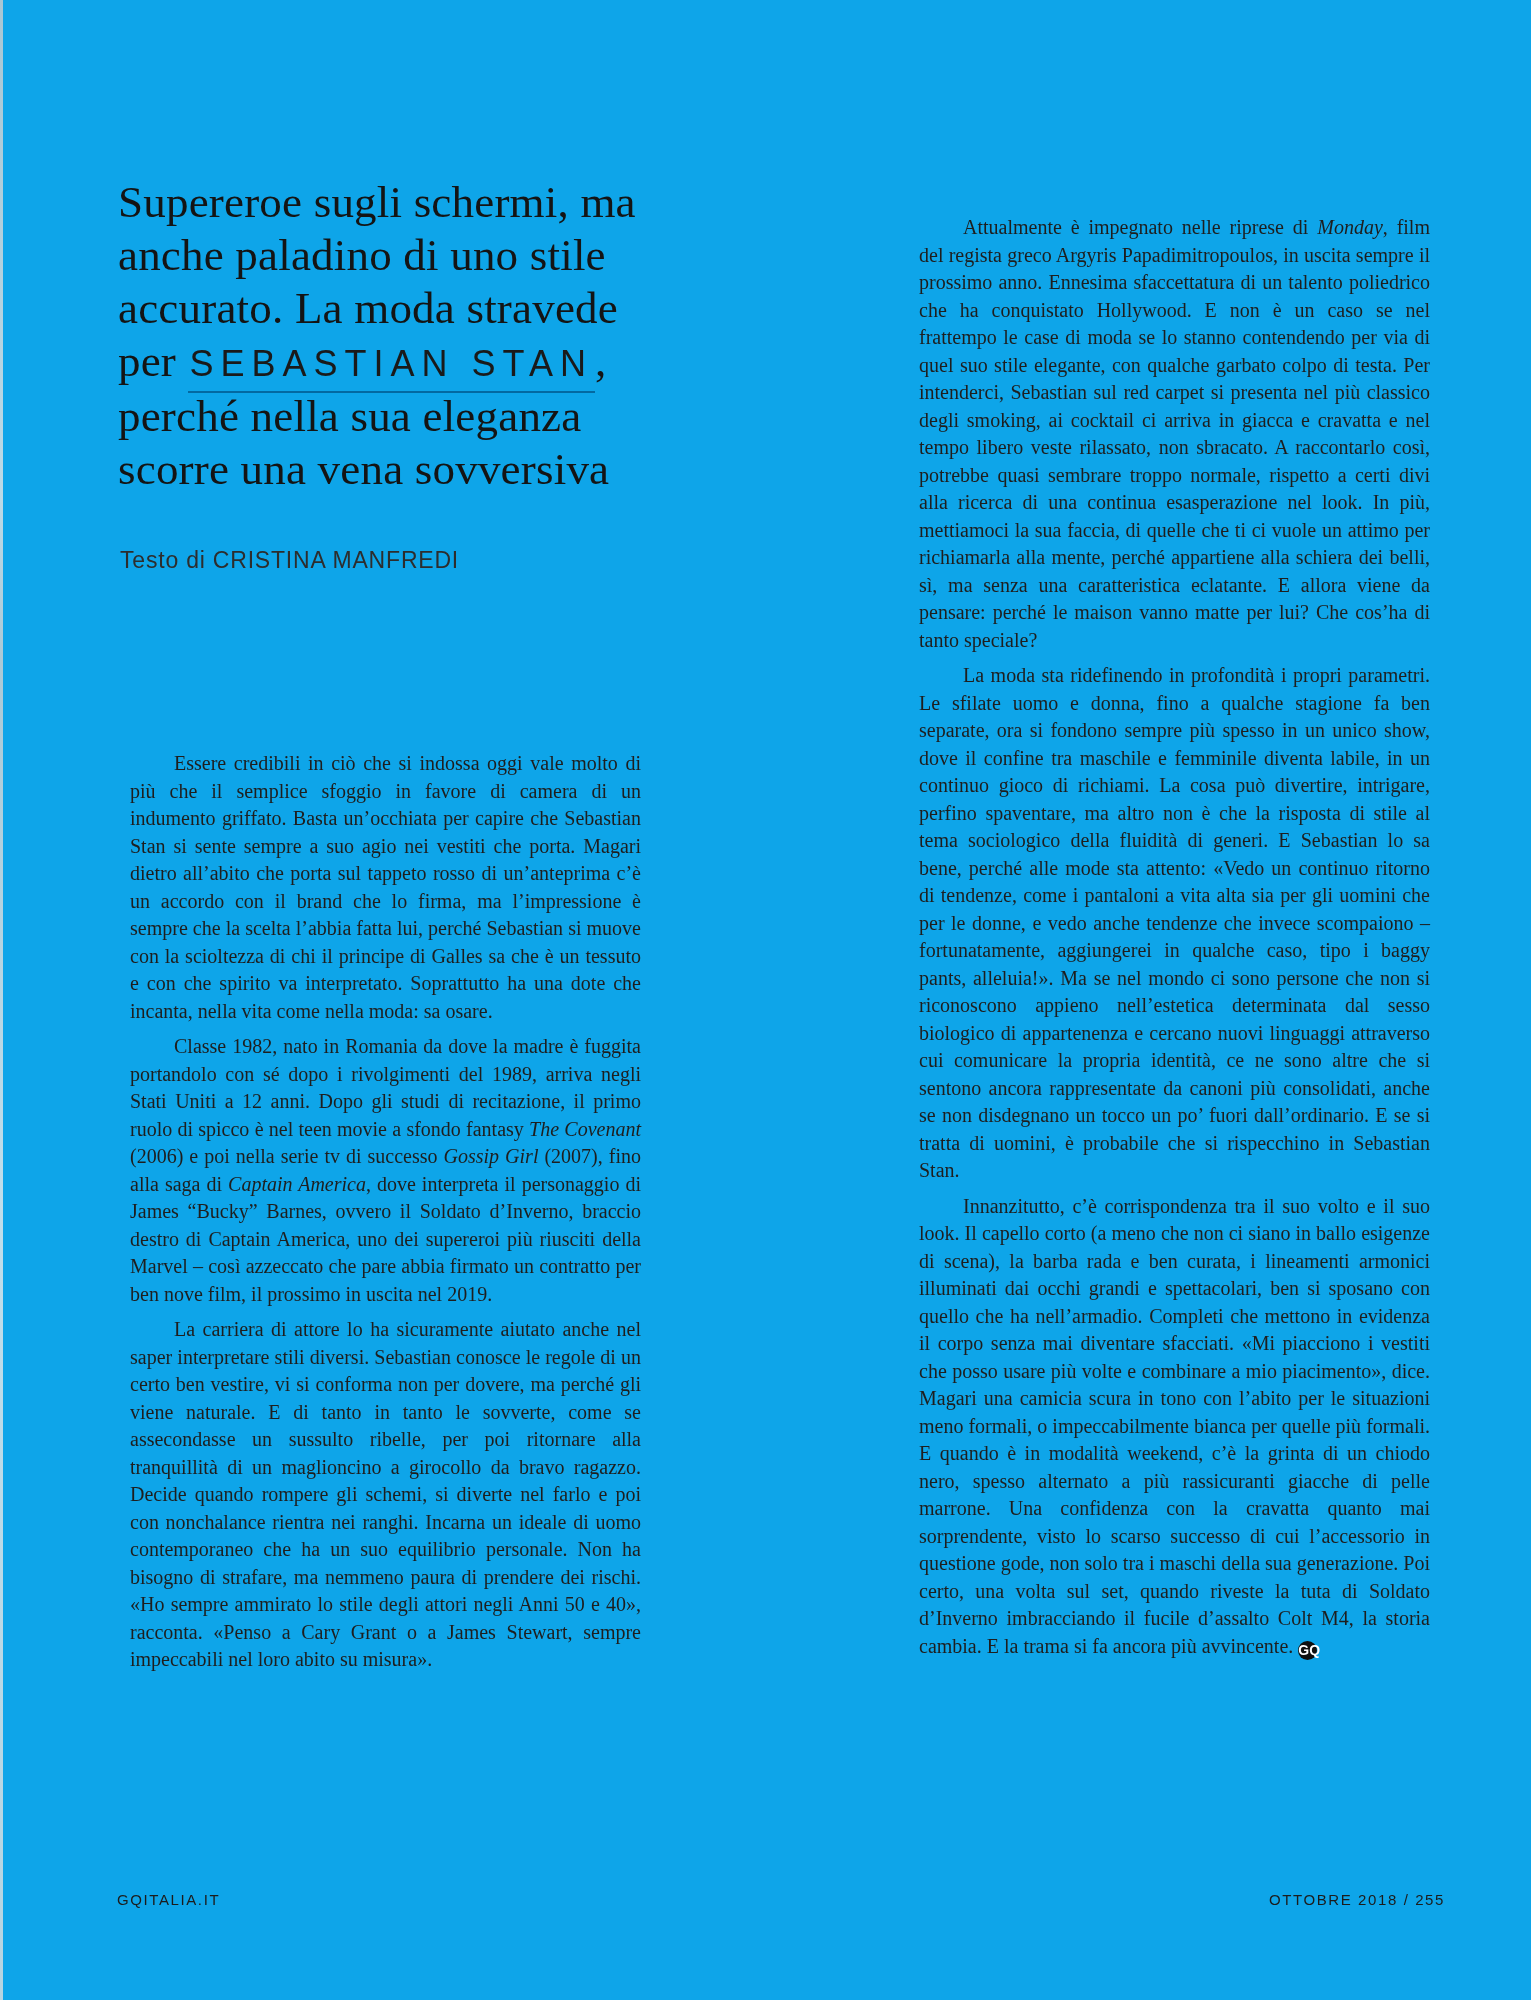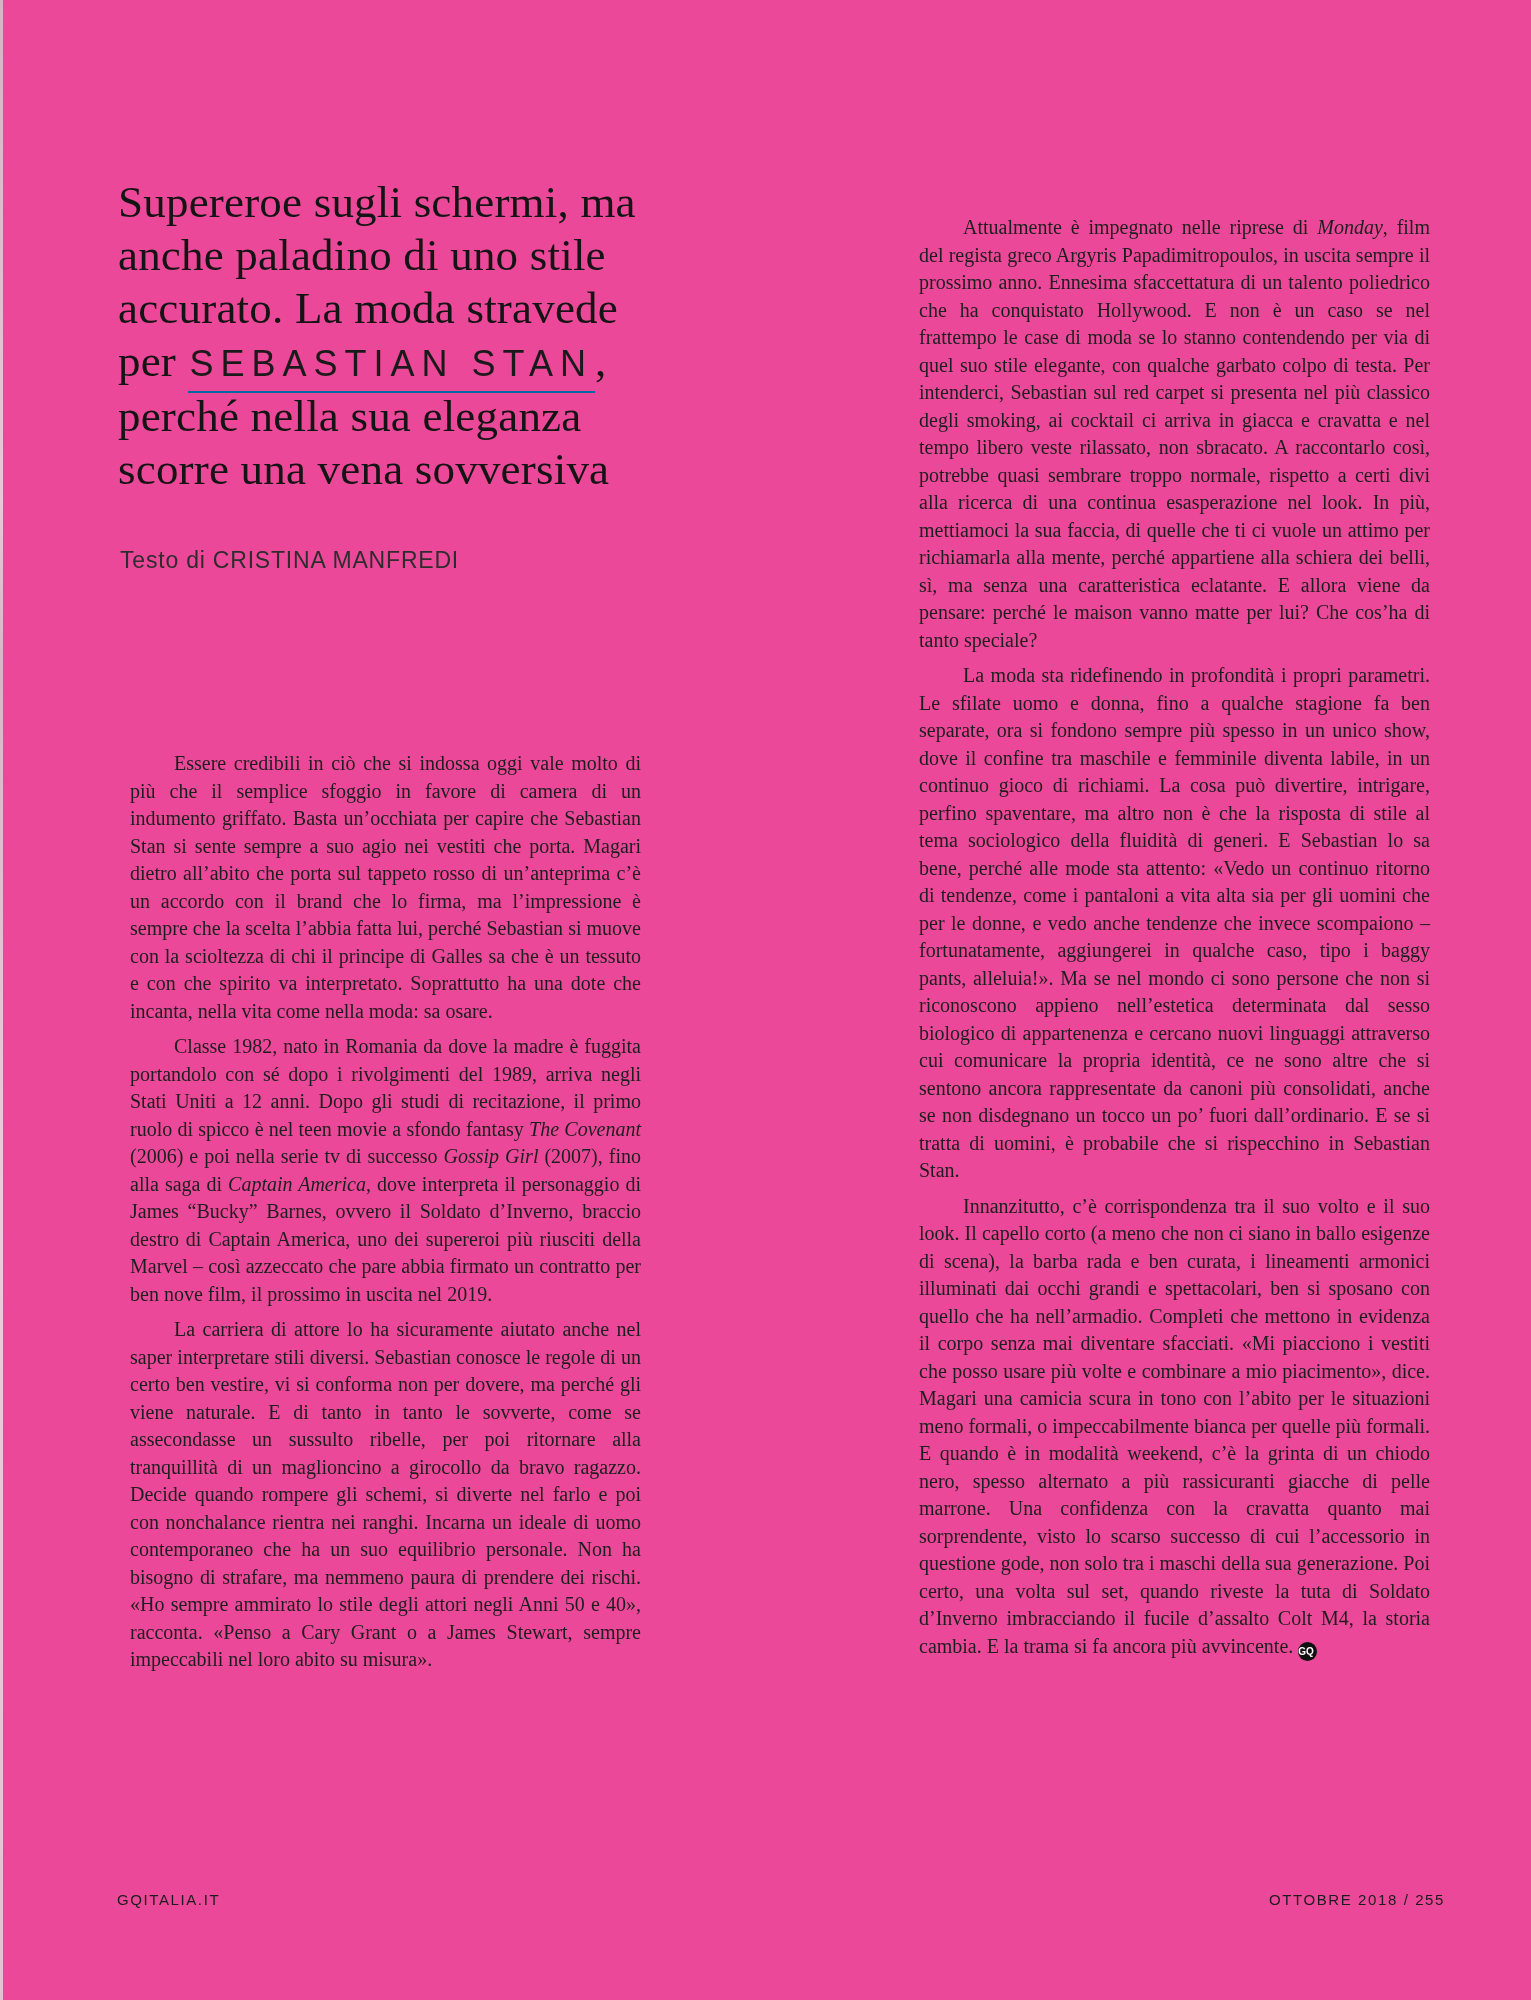--- a/index.html
+++ b/index.html
@@ -4,21 +4,21 @@
 <style>
   html, body { margin:0; padding:0; }
   body {
     width:1531px; height:2000px;
     background:#ffffff;
     font-family:"Liberation Serif", serif;
     color:#1b1b1b;
     position:relative;
     overflow:hidden;
   }
-  .page { position:absolute; left:0; top:0; width:1531px; height:2000px; background:#ec4899; }
+  .page { position:absolute; left:0; top:0; width:1531px; height:2000px; background:#0ea5e9; }
   .edge-shadow {
     position:absolute; left:0; top:0; width:3px; height:2000px;
     background:linear-gradient(180deg, #cfcfcf 0%, #e7e7e7 25%, #d2d2d2 33%, #ececec 60%, #e0e0e0 100%);
     opacity:.8;
   }
 
   
   .headline { position:absolute; left:118px; top:176px; }
   .h-line {
     font-size:45px; line-height:53px; white-space:nowrap;
@@ -47,21 +47,21 @@
     text-align:justify; color:#1e1e1e;
   }
   .col-left  { left:122px; top:742px;  height:1090px; }
   .col-right { left:911px; top:206px;  height:1640px; }
   .para { margin:8px; text-indent:44px; }
   .seg-italic { font-style:italic; }
   .seg-endmark {
     display:inline-block; width:19px; height:19px; border-radius:50%;
     background:#101010; color:#ffffff;
     font-family:"Liberation Sans", sans-serif;
-    font-size:10px; font-weight:bold; letter-spacing:0;
+    font-size:14px; font-weight:bold; letter-spacing:0;
     text-align:left; line-height:19px; text-indent:0;
     vertical-align:-2px; margin-left:5px;
   }
 
   
   .footer-left, .footer-right {
     position:absolute; top:1891px;
     font-family:"Liberation Sans", sans-serif;
     font-size:15px; letter-spacing:1.6px; color:#1c1c1c;
     white-space:nowrap;

